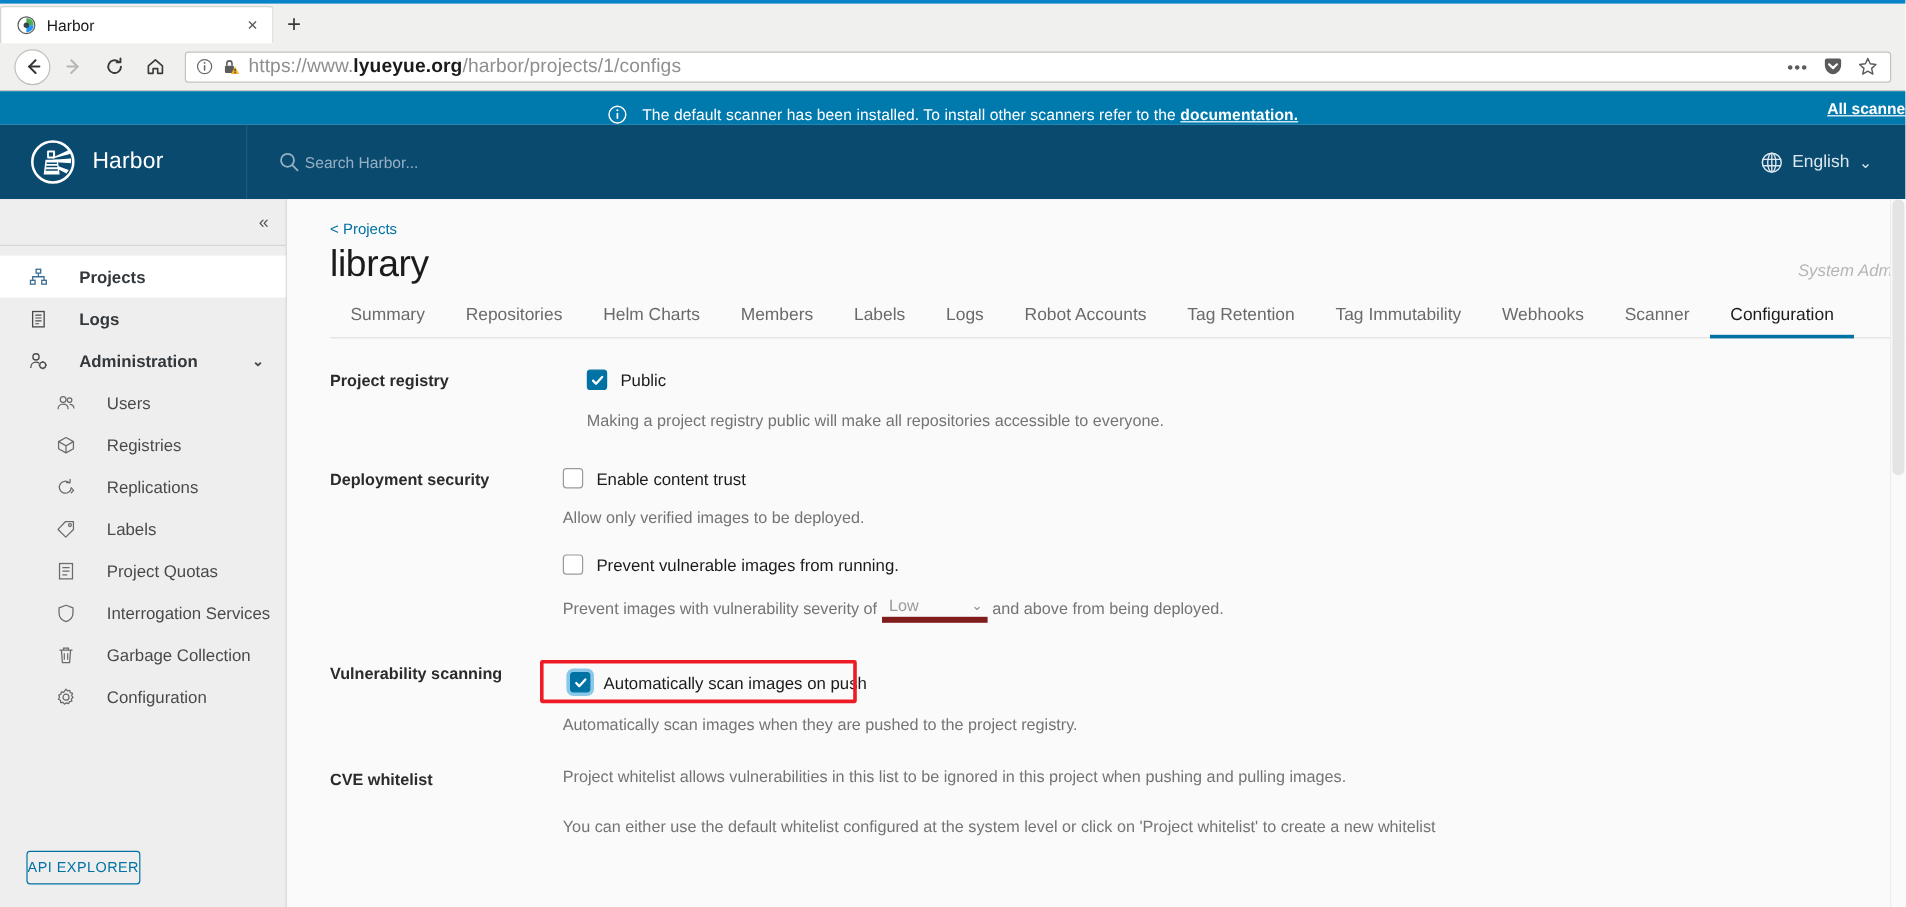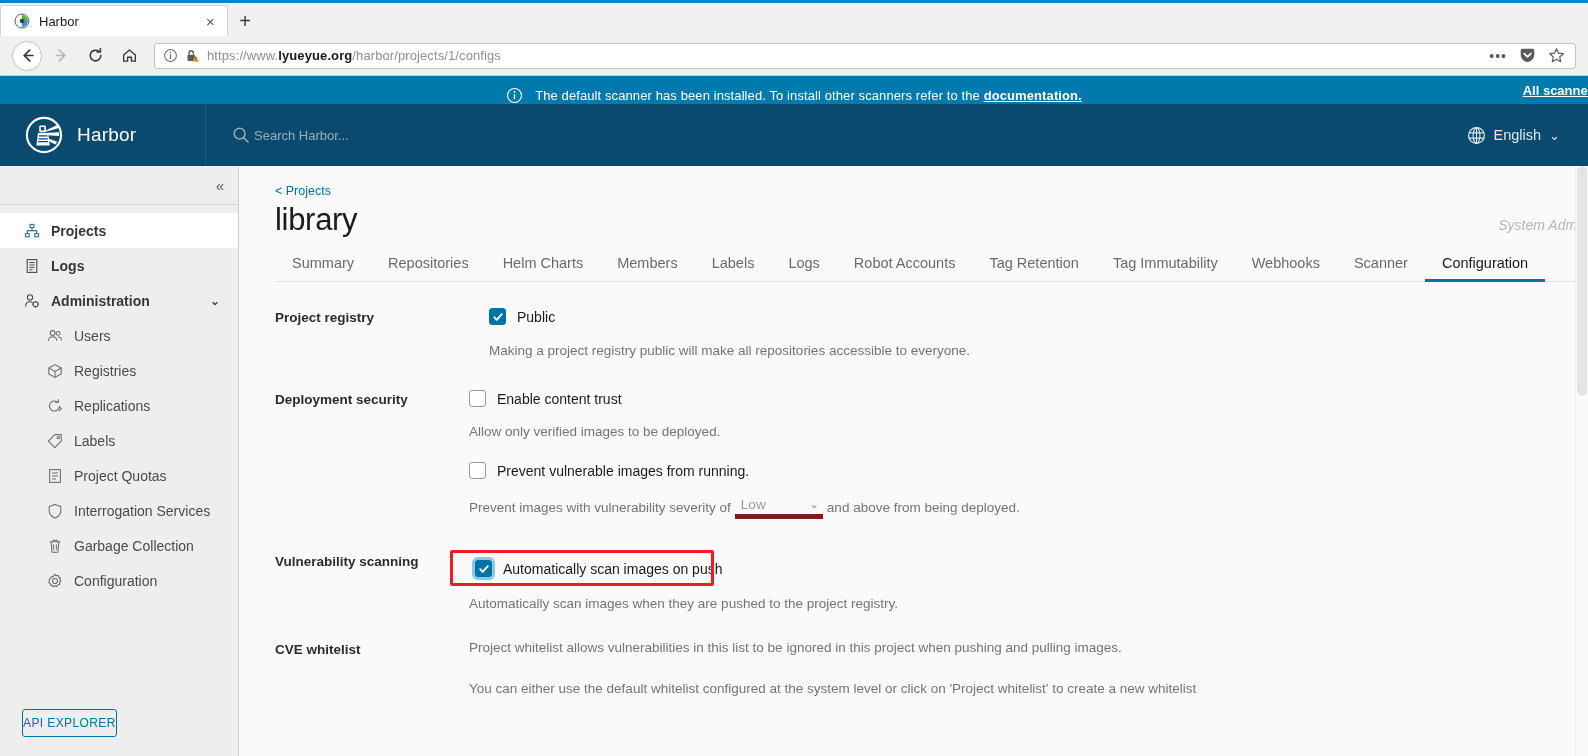--- a/index.html
+++ b/index.html
@@ -42,21 +42,21 @@
     display: flex; align-items: center; justify-content: center;
     color: #3a3a38; cursor: pointer; flex: none;
   }
   .nav-btn.back { border: 1px solid #bfbfbc; background: #fff; }
   .nav-btn.fwd { color: #b6b6b3; }
   .urlbar {
     flex: 1; height: 26px; background: #fff; border: 1px solid #c3c3c0;
     border-radius: 3px; margin-left: 6px; margin-right: 0;
     display: flex; align-items: center; padding: 0 8px; gap: 7px;
   }
-  .url-text { font-size: 13px; color: #8f8f8f; white-space: nowrap; letter-spacing: .1px; }
+  .url-text { font-size: 16px; color: #8f8f8f; white-space: nowrap; letter-spacing: .1px; }
   .url-text b { color: #1a1a1a; font-weight: 700; }
   .url-scheme { color: #8f8f8f; }
   .urlbar-right { display: flex; align-items: center; gap: 12px; margin-left: auto; padding-right: 2px; }
   .ico { display: flex; align-items: center; justify-content: center; cursor: pointer; }
 
   
   .banner {
     position: relative; height: 28px; background: #0079ad;
     display: flex; align-items: flex-end; justify-content: center;
     color: #fff; font-size: 13px;
@@ -93,21 +93,21 @@
     border-right: 1px solid #cfcfcf; display: flex; flex-direction: column;
     position: relative;
   }
   .sidebar-collapse {
     height: 39px; display: flex; align-items: center; justify-content: flex-end;
     padding-right: 14px; color: #565656; font-size: 15px; cursor: pointer;
     border-bottom: 1px solid #d6d6d6;
   }
   .nav-list { padding-top: 8px; }
   .nav-item {
-    height: 35px; display: flex; align-items: center; gap: 11px;
+    height: 35px; display: flex; align-items: center; gap: 26px;
     padding-left: 23px; font-size: 14px; color: #33383c; cursor: pointer;
     font-weight: bold;
   }
   .nav-item.active { background: #fff; }
   .nav-item .nav-ico { width: 17px; height: 17px; display:flex; align-items:center; justify-content:center; flex: none; }
   .nav-item.sub { padding-left: 46px; font-weight: normal; color: #4a4a4a; font-size: 14px; }
   .nav-item .chev { margin-left: auto; margin-right: 18px; font-size: 12px; color: #4a4a4a; }
   .sidebar-footer { margin-top: auto; padding: 0 0 22px 22px; }
   .api-btn {
     border: 1px solid #0072a3; color: #0072a3; background: transparent;

